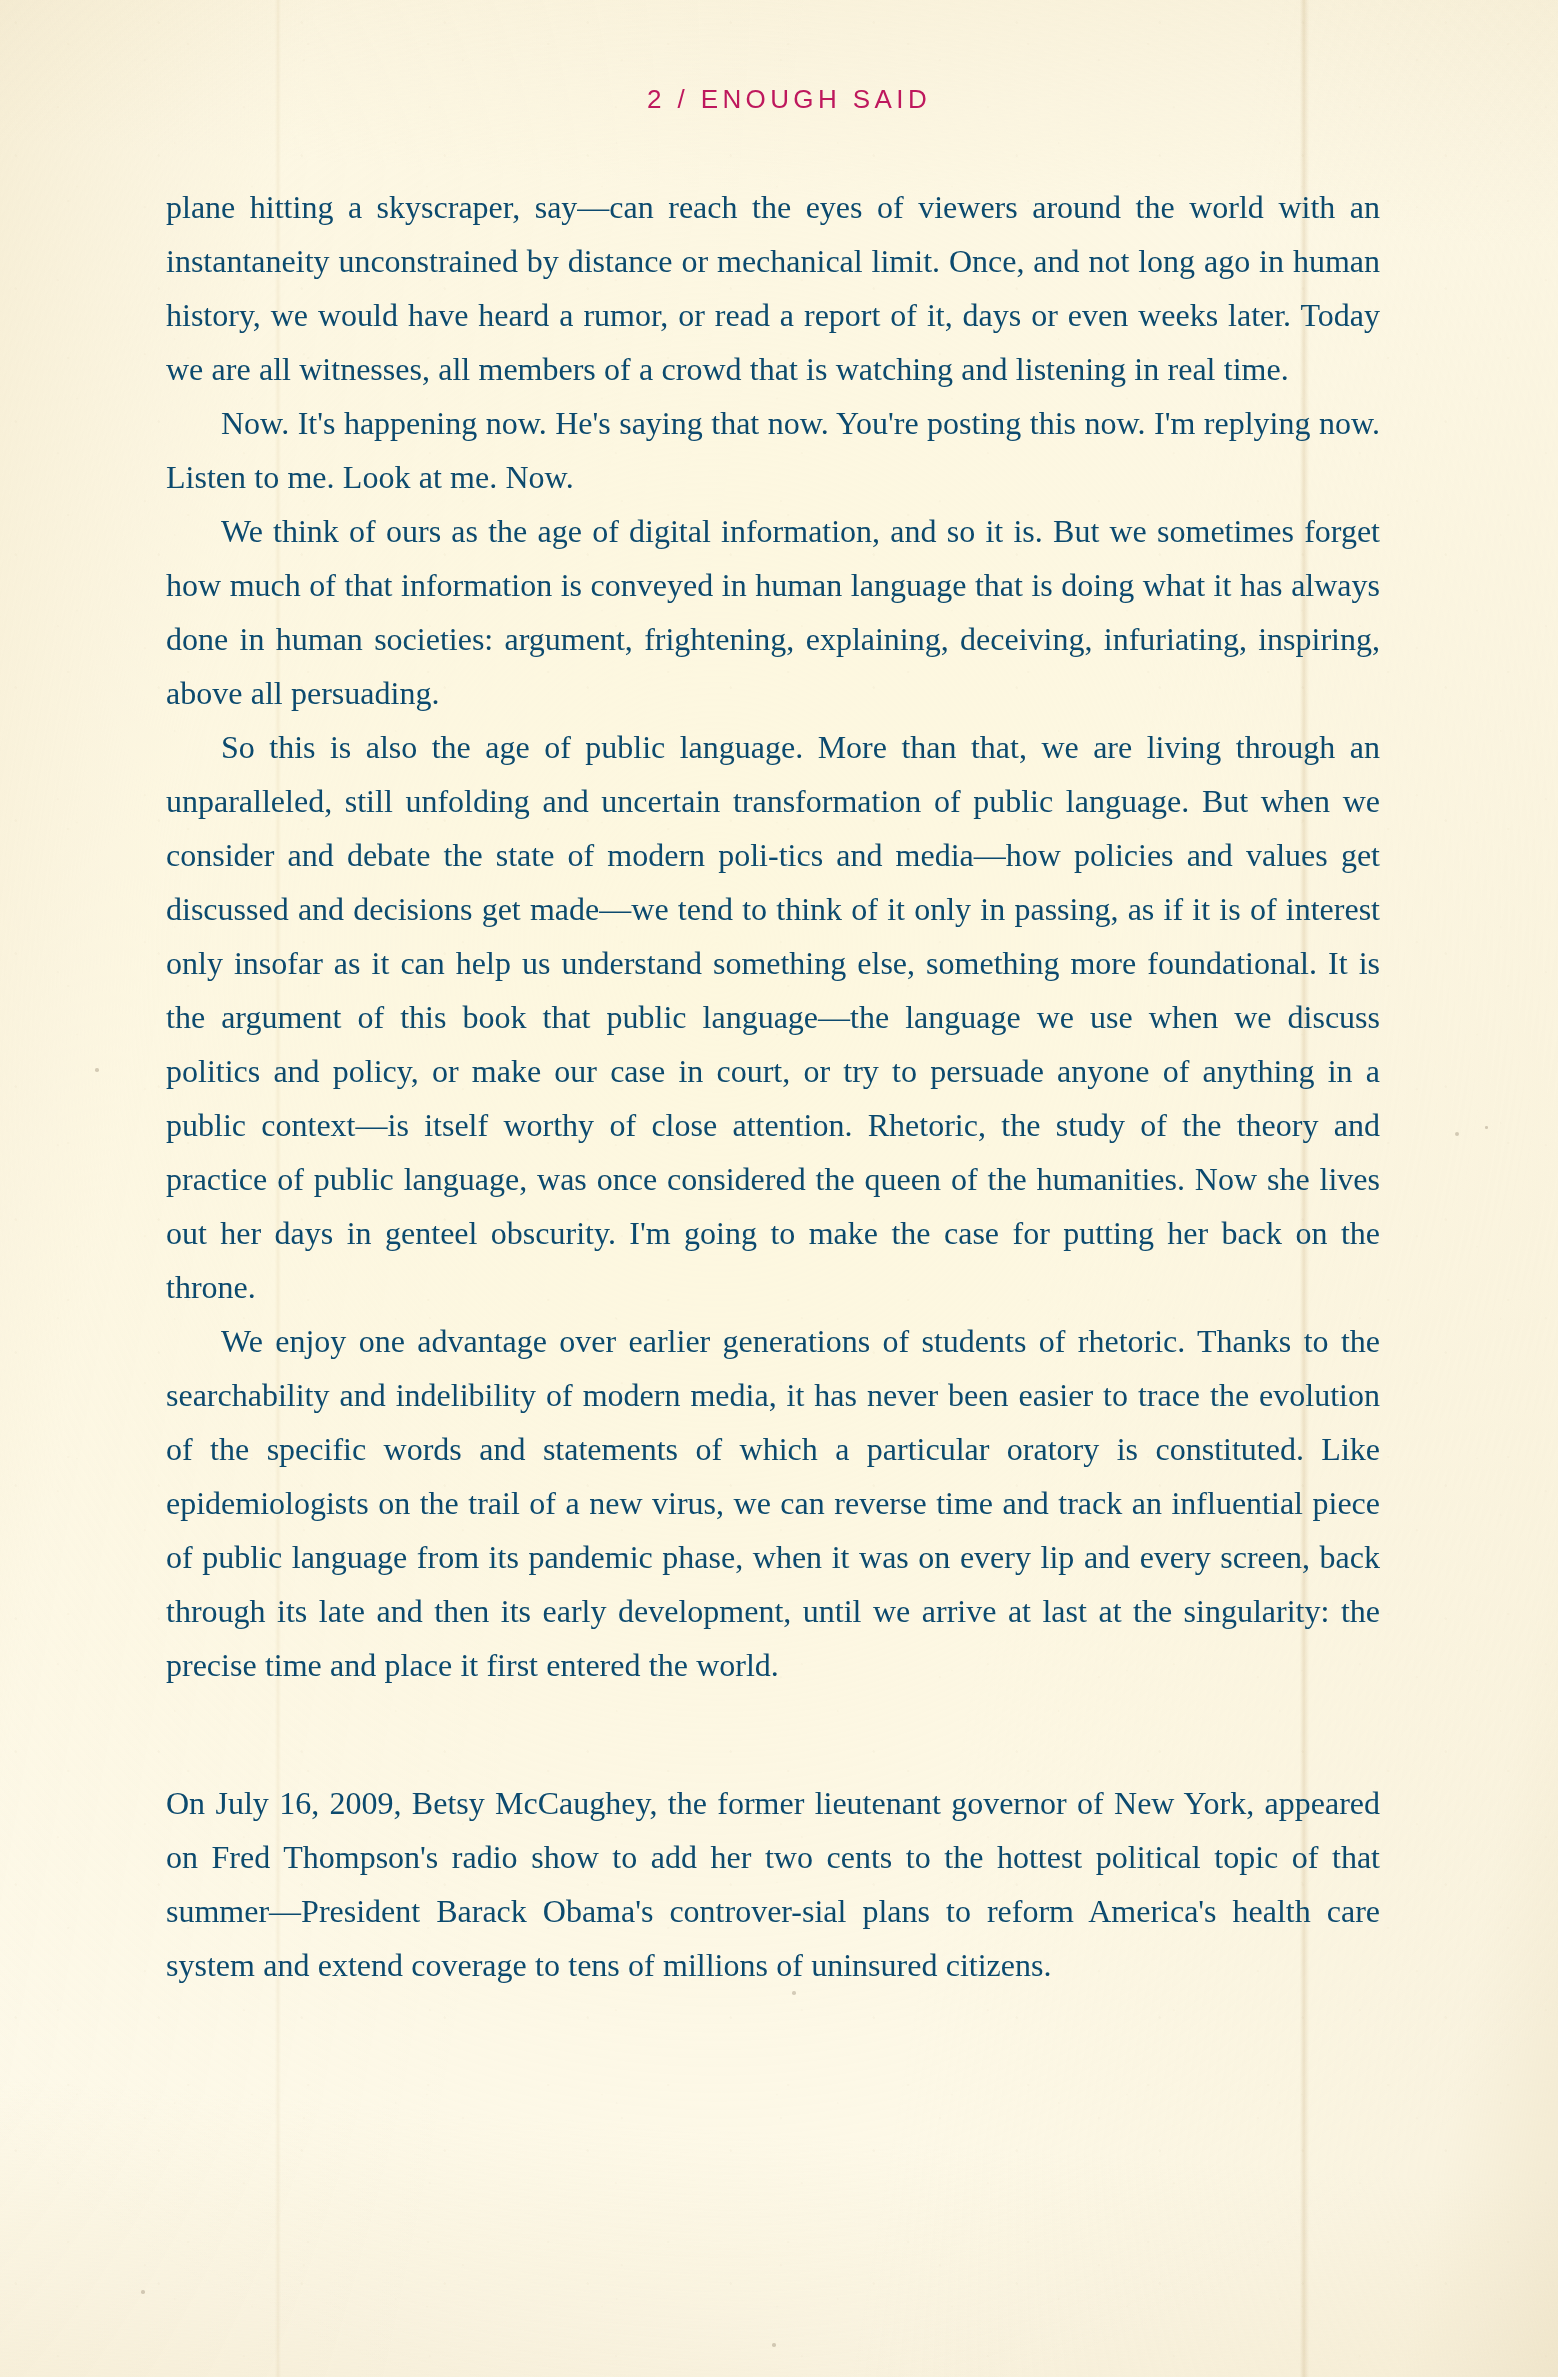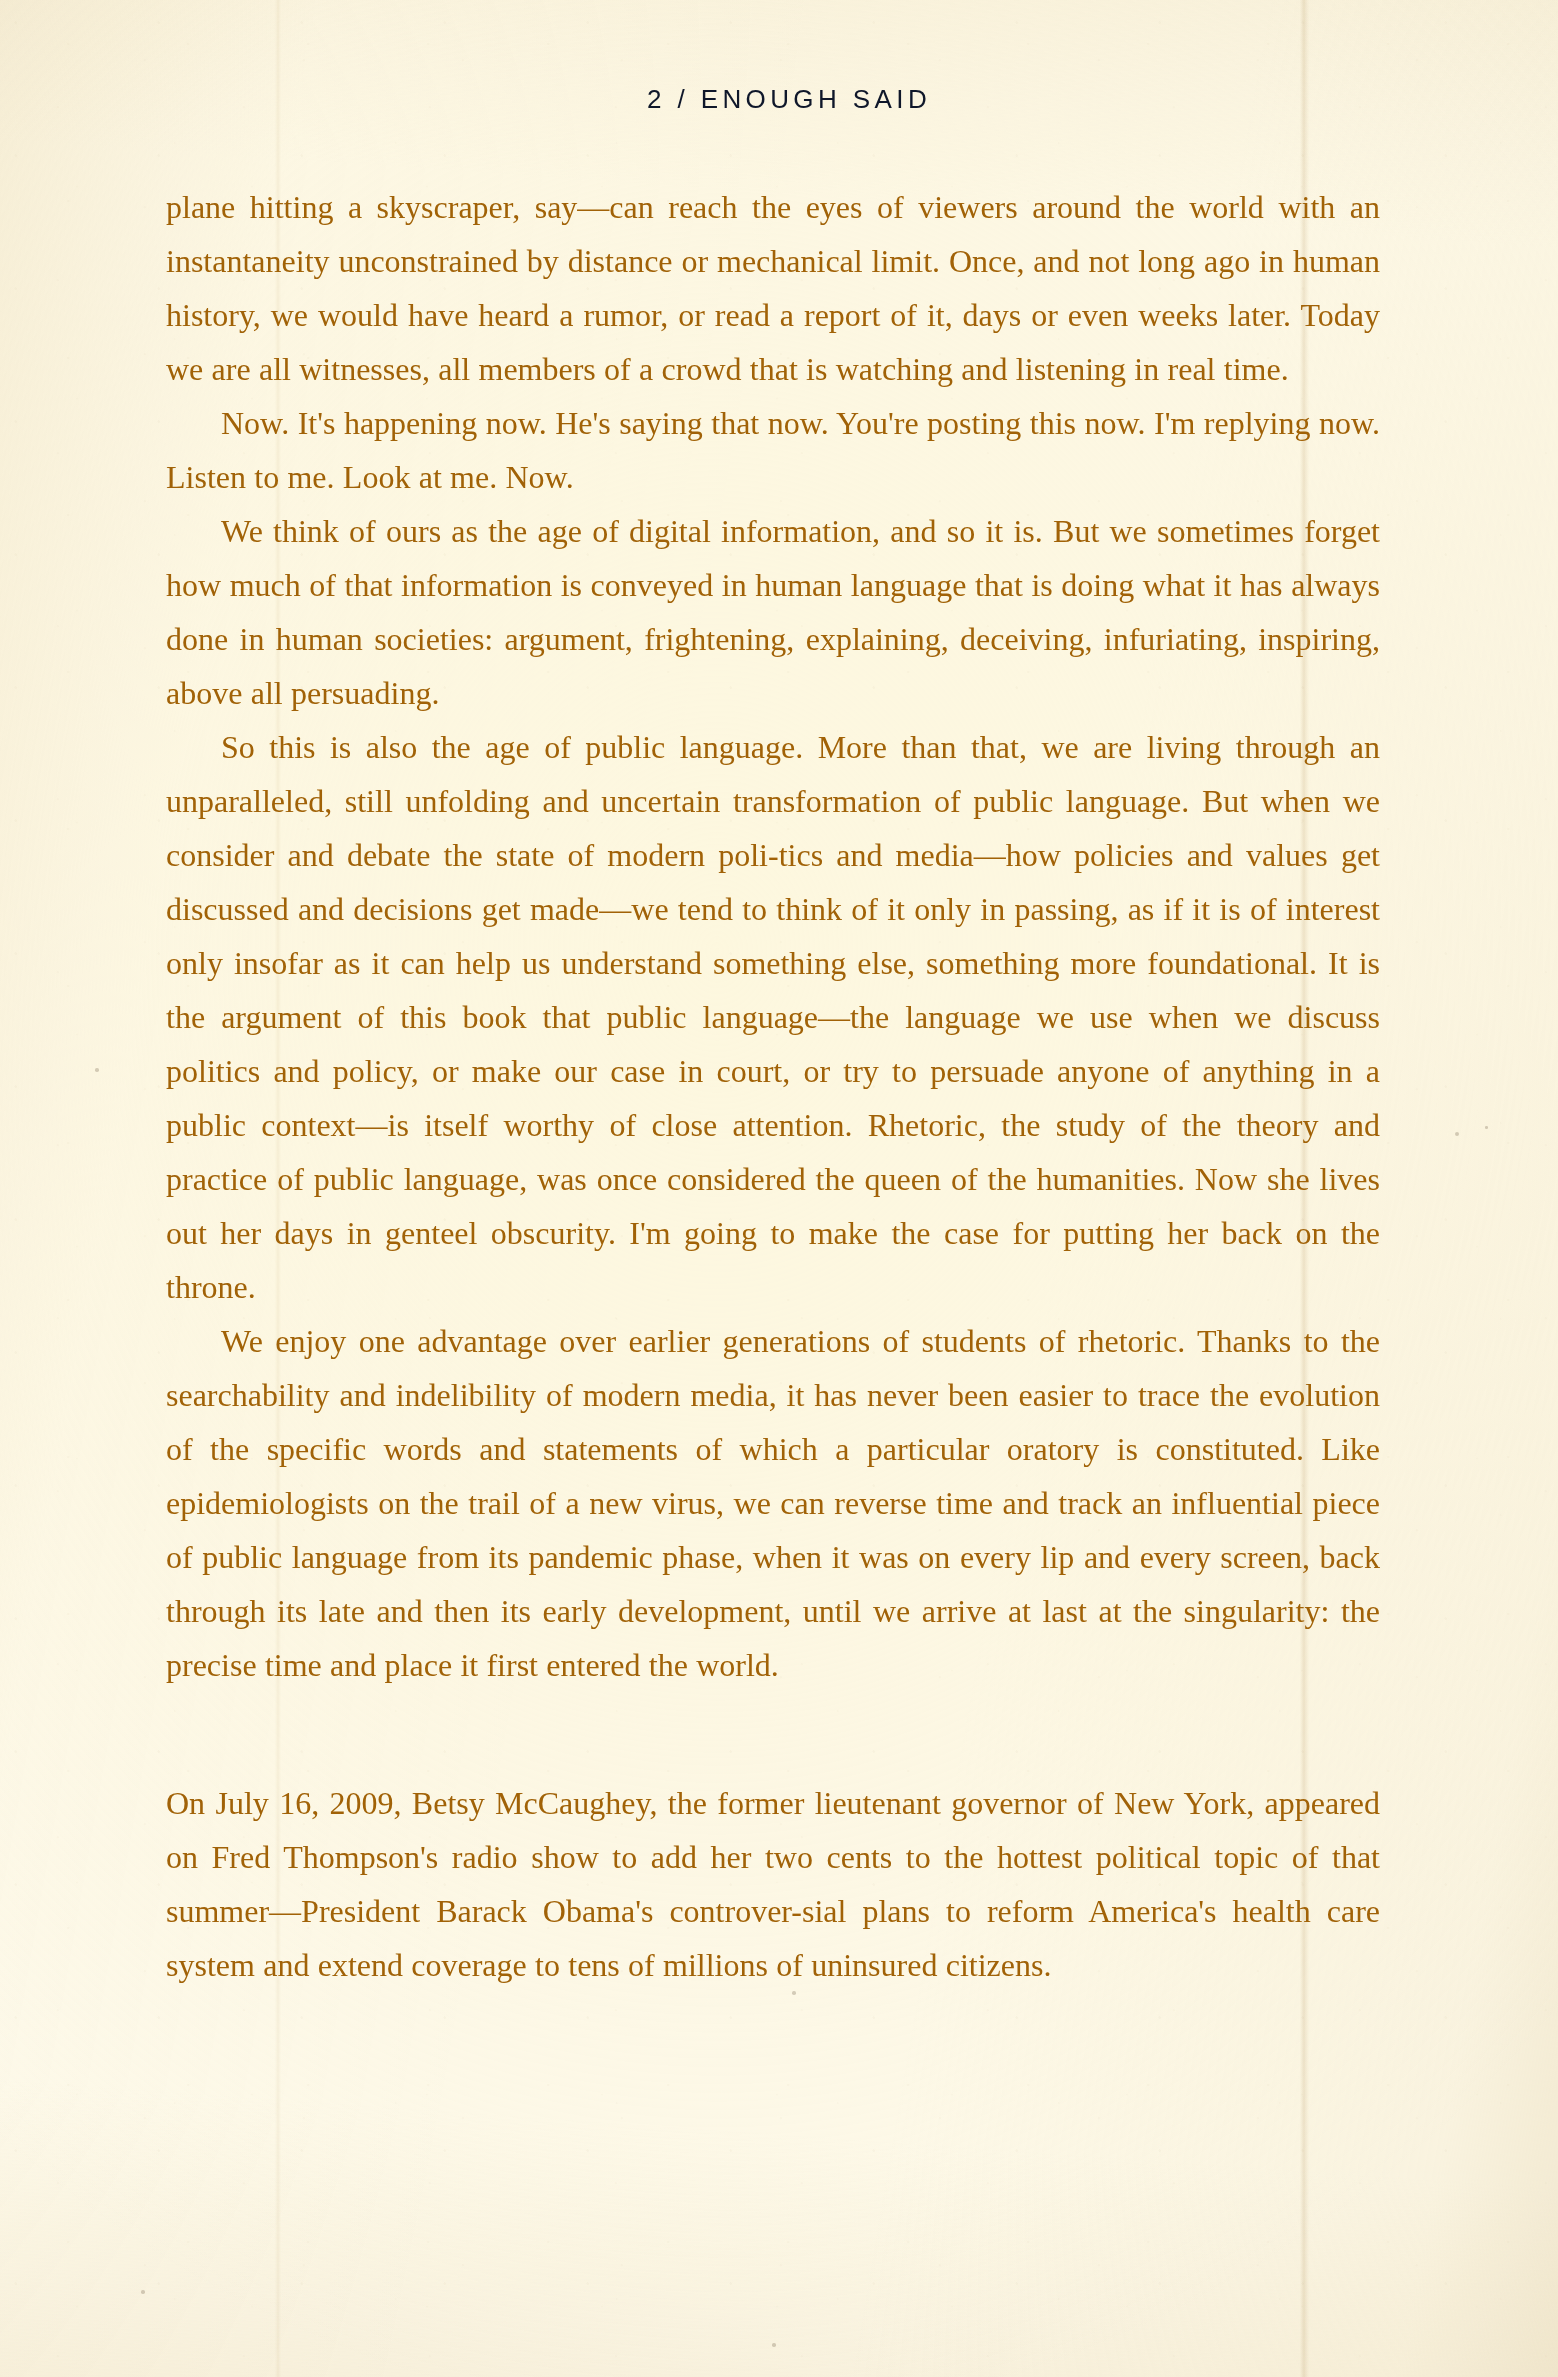--- a/index.html
+++ b/index.html
@@ -94,42 +94,42 @@
   
   .running-head {
     position: absolute;
     top: 84px;
     left: 0;
     right: 0;
     text-align: center;
     padding-left: 19px;
     font-size: 26px;
     letter-spacing: 4.4px;
-    color: #0f172a;
+    color: #be185d;
     font-family: "Liberation Sans", "DejaVu Sans", sans-serif;
     font-weight: 400;
     white-space: pre;
   }
 
   
   .text-block {
     position: absolute;
     left: 166px;
     top: 180px;
     width: 1214px;
   }
 
   .para {
     margin: 0;
     font-size: 32px;
     line-height: 54px;
     text-align: justify;
     text-justify: inter-word;
     text-indent: 0;
-    color: #a16207;
+    color: #0c4a6e;
     hyphens: none;
     word-spacing: 0.3px;
   }
   .para.indent { text-indent: 55px; }
   .para.last-line-left { text-align-last: left; }
 
   .section-gap { height: 84px; }
 
   
   .text-block { text-rendering: optimizeLegibility; }

